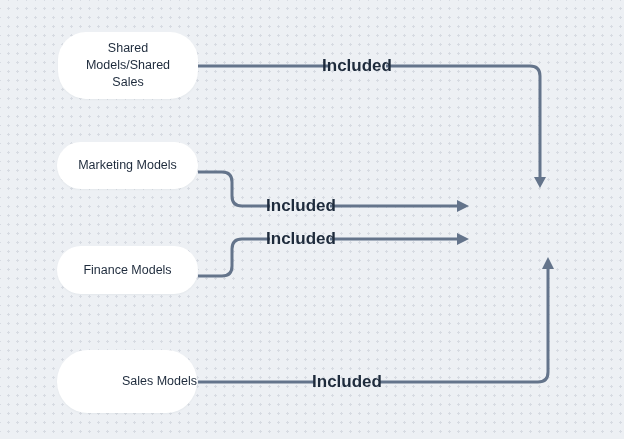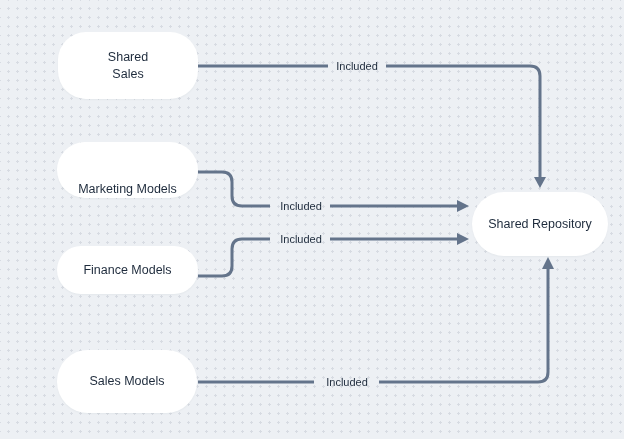--- a/index.html
+++ b/index.html
@@ -33,30 +33,30 @@
     align-items: center;
     justify-content: center;
     text-align: center;
     color: #1e2b3c;
     font-size: 12.5px;
     font-weight: 400;
     line-height: 17px;
     white-space: nowrap;
   }
   .node-shared-models { left: 58px;  top: 32px;  width: 140px; height: 67px; border-radius: 28px; }
-  .node-marketing     { left: 57px;  top: 142px; width: 141px; height: 56px; border-radius: 30px; justify-content: flex-end; }
+  .node-marketing     { left: 57px;  top: 142px; width: 141px; height: 47px; border-radius: 30px; }
   .node-finance       { left: 57px;  top: 246px; width: 141px; height: 48px; border-radius: 30px; }
-  .node-sales         { left: 57px;  top: 350px; width: 140px; height: 63px; border-radius: 31px; }
+  .node-sales         { left: 57px;  top: 350px; width: 140px; height: 63px; border-radius: 31px; align-items: flex-end; }
   .node-repository    { left: 472px; top: 192px; width: 136px; height: 64px; border-radius: 32px; }
   .edge-label {
     position: absolute;
     transform: translate(-50%, -50%);
     color: #1e2b3c;
-    font-size: 11px;
-    font-weight: 400;
+    font-size: 17px;
+    font-weight: 700;
     white-space: nowrap;
   }
   .edge-label-1 { left: 357px; top: 66px; }
   .edge-label-2 { left: 301px; top: 206px; }
   .edge-label-3 { left: 301px; top: 239px; }
   .edge-label-4 { left: 347px; top: 382px; }
 </style>
 </head>
 <body>
 
@@ -84,37 +84,35 @@
 
     <g>
       <path class="edge-path" d="M198 382 H314"></path>
       <path class="edge-path" d="M379 382 H538 Q548 382 548 372 V268"></path>
       <polygon class="arrowhead" points="542,269 554,269 548,257"></polygon>
     </g>
   </svg>
 
   <div class="node node-shared-models">
     <span>Shared</span>
+    <span>Models/Shared</span>
     <span>Sales</span>
   </div>
 
   <div class="node node-marketing">
     <span>Marketing Models</span>
   </div>
 
   <div class="node node-finance">
     <span>Finance Models</span>
   </div>
 
   <div class="node node-sales">
     <span>Sales Models</span>
   </div>
 
-  <div class="node node-repository">
-    <span>Shared Repository</span>
-  </div>
 
   <span class="edge-label edge-label-1">Included</span>
   <span class="edge-label edge-label-2">Included</span>
   <span class="edge-label edge-label-3">Included</span>
   <span class="edge-label edge-label-4">Included</span>
 
 </div>
 
 </body></html>

